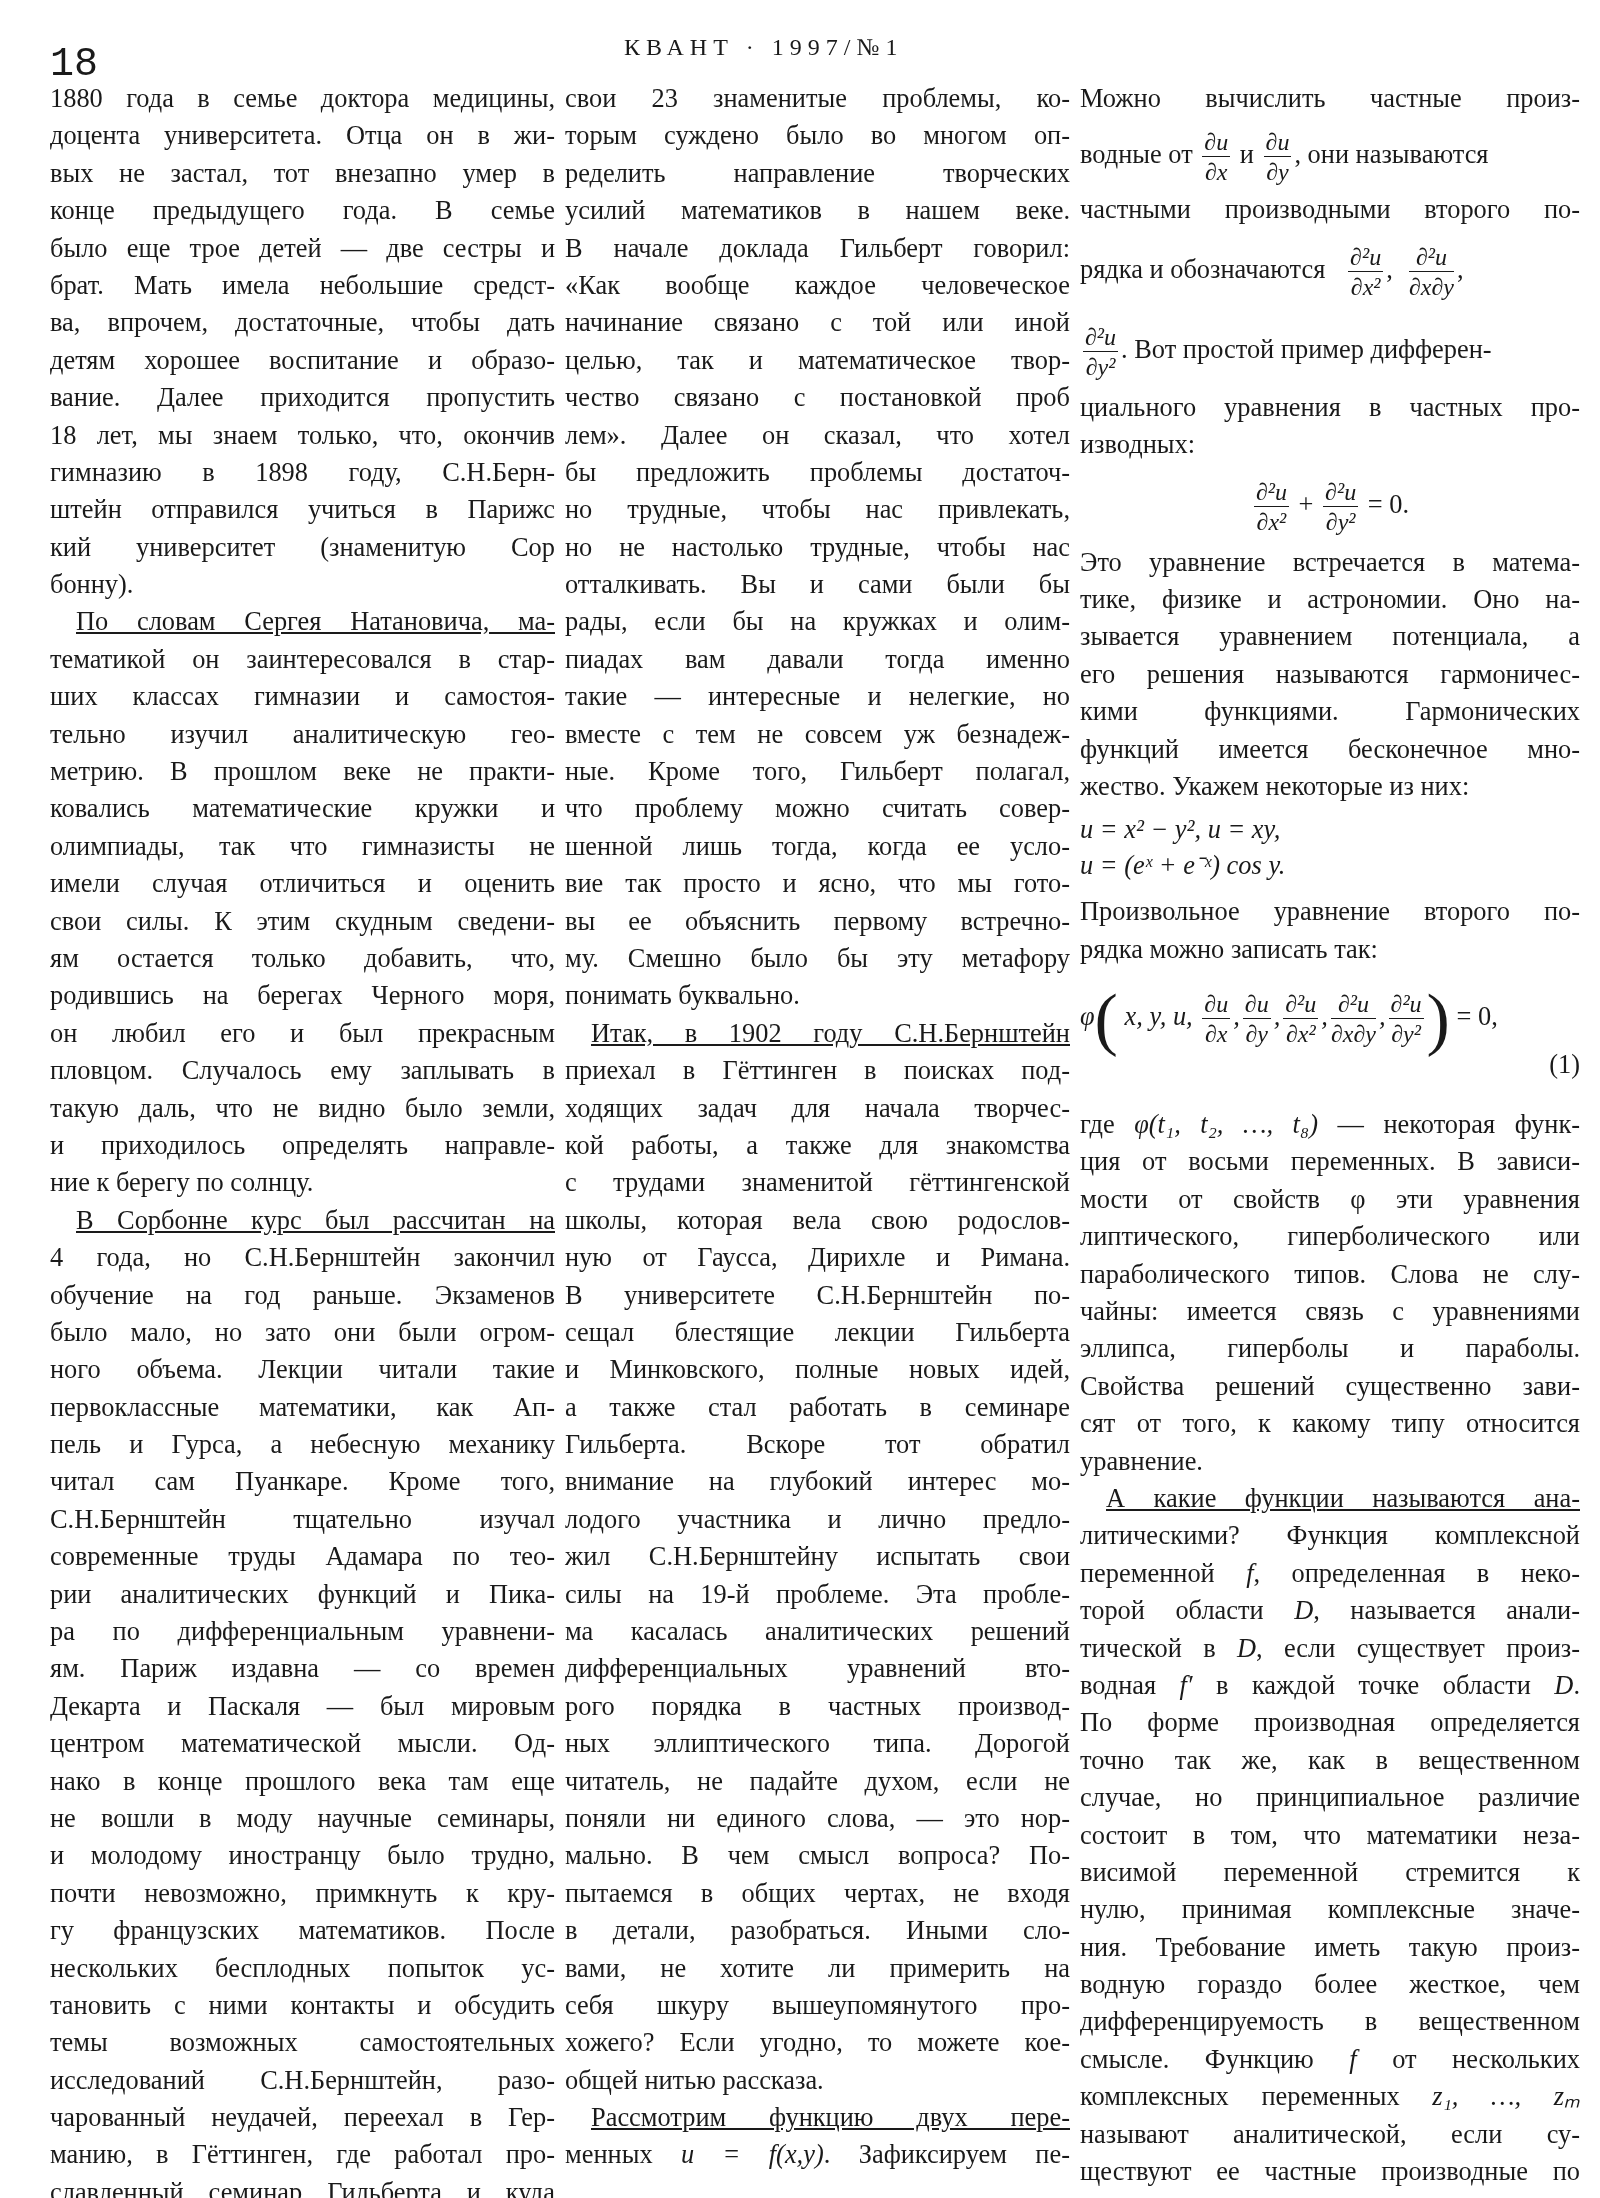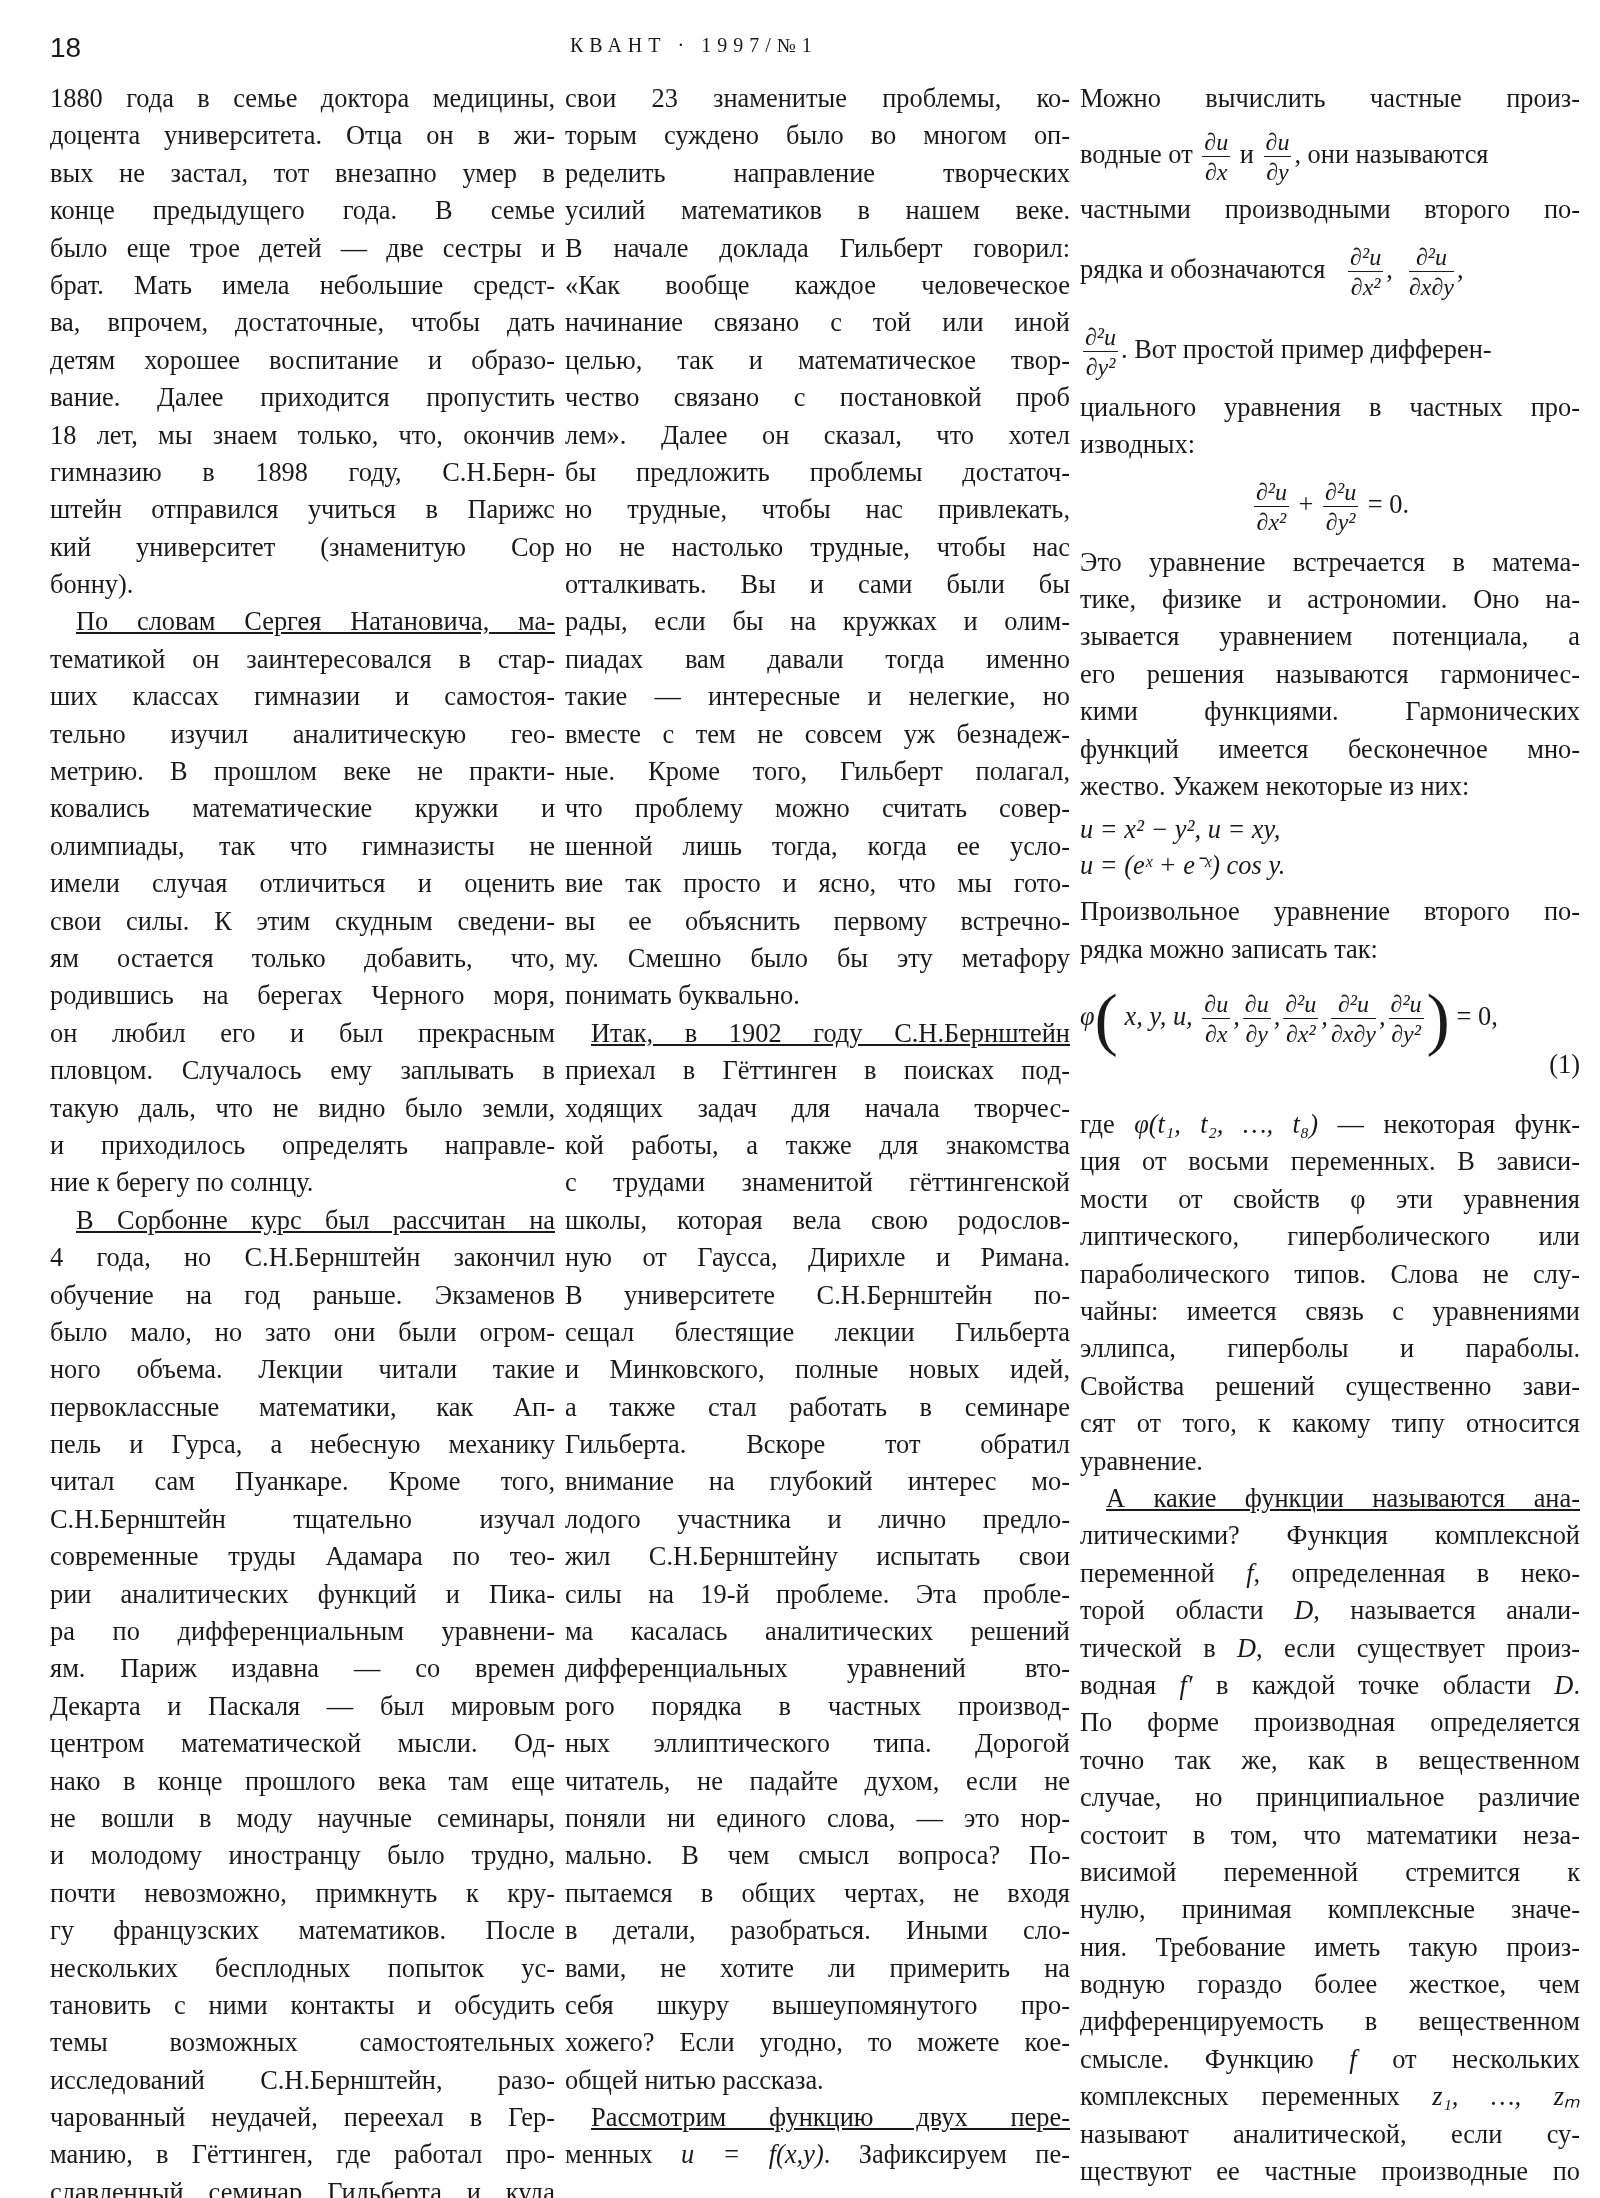--- a/index.html
+++ b/index.html
@@ -2,22 +2,22 @@
 <html><head>
   <meta charset="utf-8">
   <style>
     html, body { margin: 0; padding: 0; background: #ffffff; }
     body {
       width: 1600px; height: 2198px; position: relative; overflow: hidden;
       font-family: "DejaVu Serif", "Liberation Serif", serif;
       color: #1a1a1a;
     }
     .header { position: absolute; top: 30px; left: 0; width: 1600px; height: 40px; }
-    .page-num { position: absolute; left: 50px; top: 2px; font-size: 28px; font-family: Liberation Sans, sans-serif; }
-    .running-head { position: absolute; left: 570px; top: 4px; font-size: 20px; letter-spacing: 6px; font-family: "Liberation Serif", serif; }
+    .page-num { position: absolute; left: 50px; top: 12px; font-size: 40px; font-family: Liberation Mono, monospace; }
+    .running-head { position: absolute; left: 624px; top: 4px; font-size: 24px; letter-spacing: 6px; font-family: "Liberation Serif", serif; }
     .col { position: absolute; top: 80px; width: 505px; font-size: 26.4px; line-height: 37.4px; font-family: "Liberation Serif", serif; }
     .col1 { left: 50px; }
     .col2 { left: 565px; }
     .col3 { left: 1080px; width: 500px; }
     .ln { display: block; text-align: justify; text-align-last: justify; white-space: nowrap; height: 37.4px; overflow: visible; }
     .ln.last { text-align-last: left; }
     .ln.indent { padding-left: 26px; text-decoration: underline; }
     .math { font-style: italic; margin-top: 39px; }
     .frac { display: inline-flex; flex-direction: column; vertical-align: middle; text-align: center; font-style: italic; line-height: 1; margin: 0 3px; }
     .frac .num { border-bottom: 1.5px solid #1a1a1a; padding: 0 2px 2px; font-size: 24px; }

